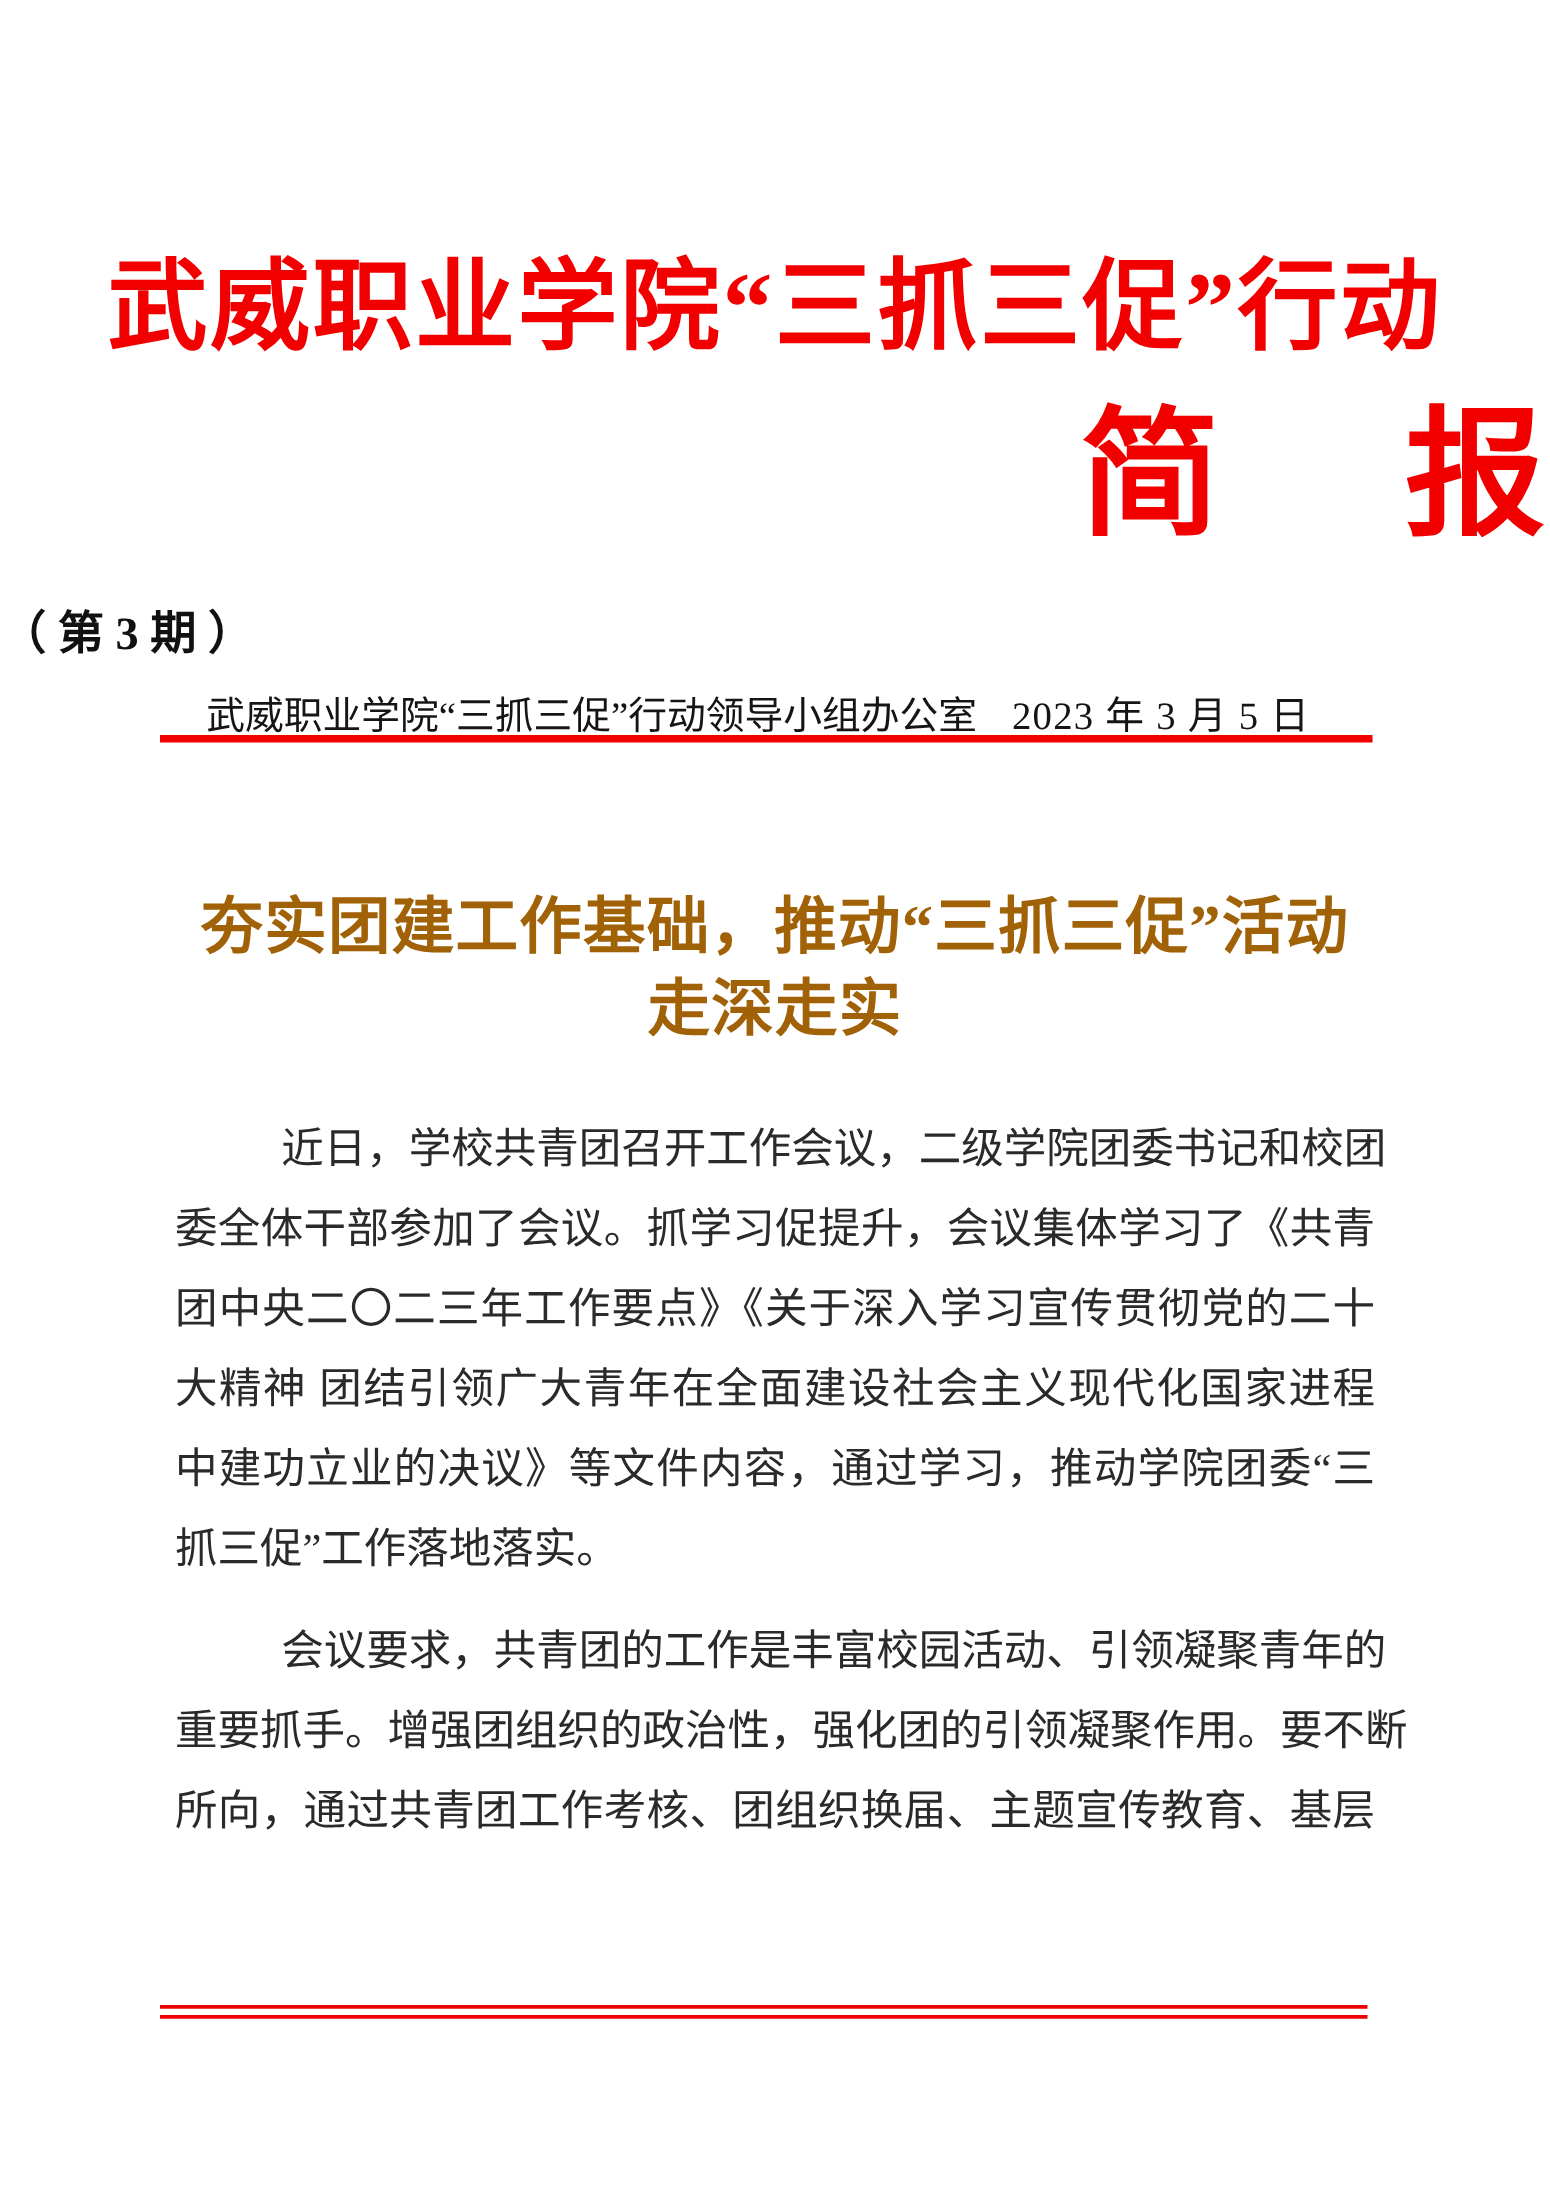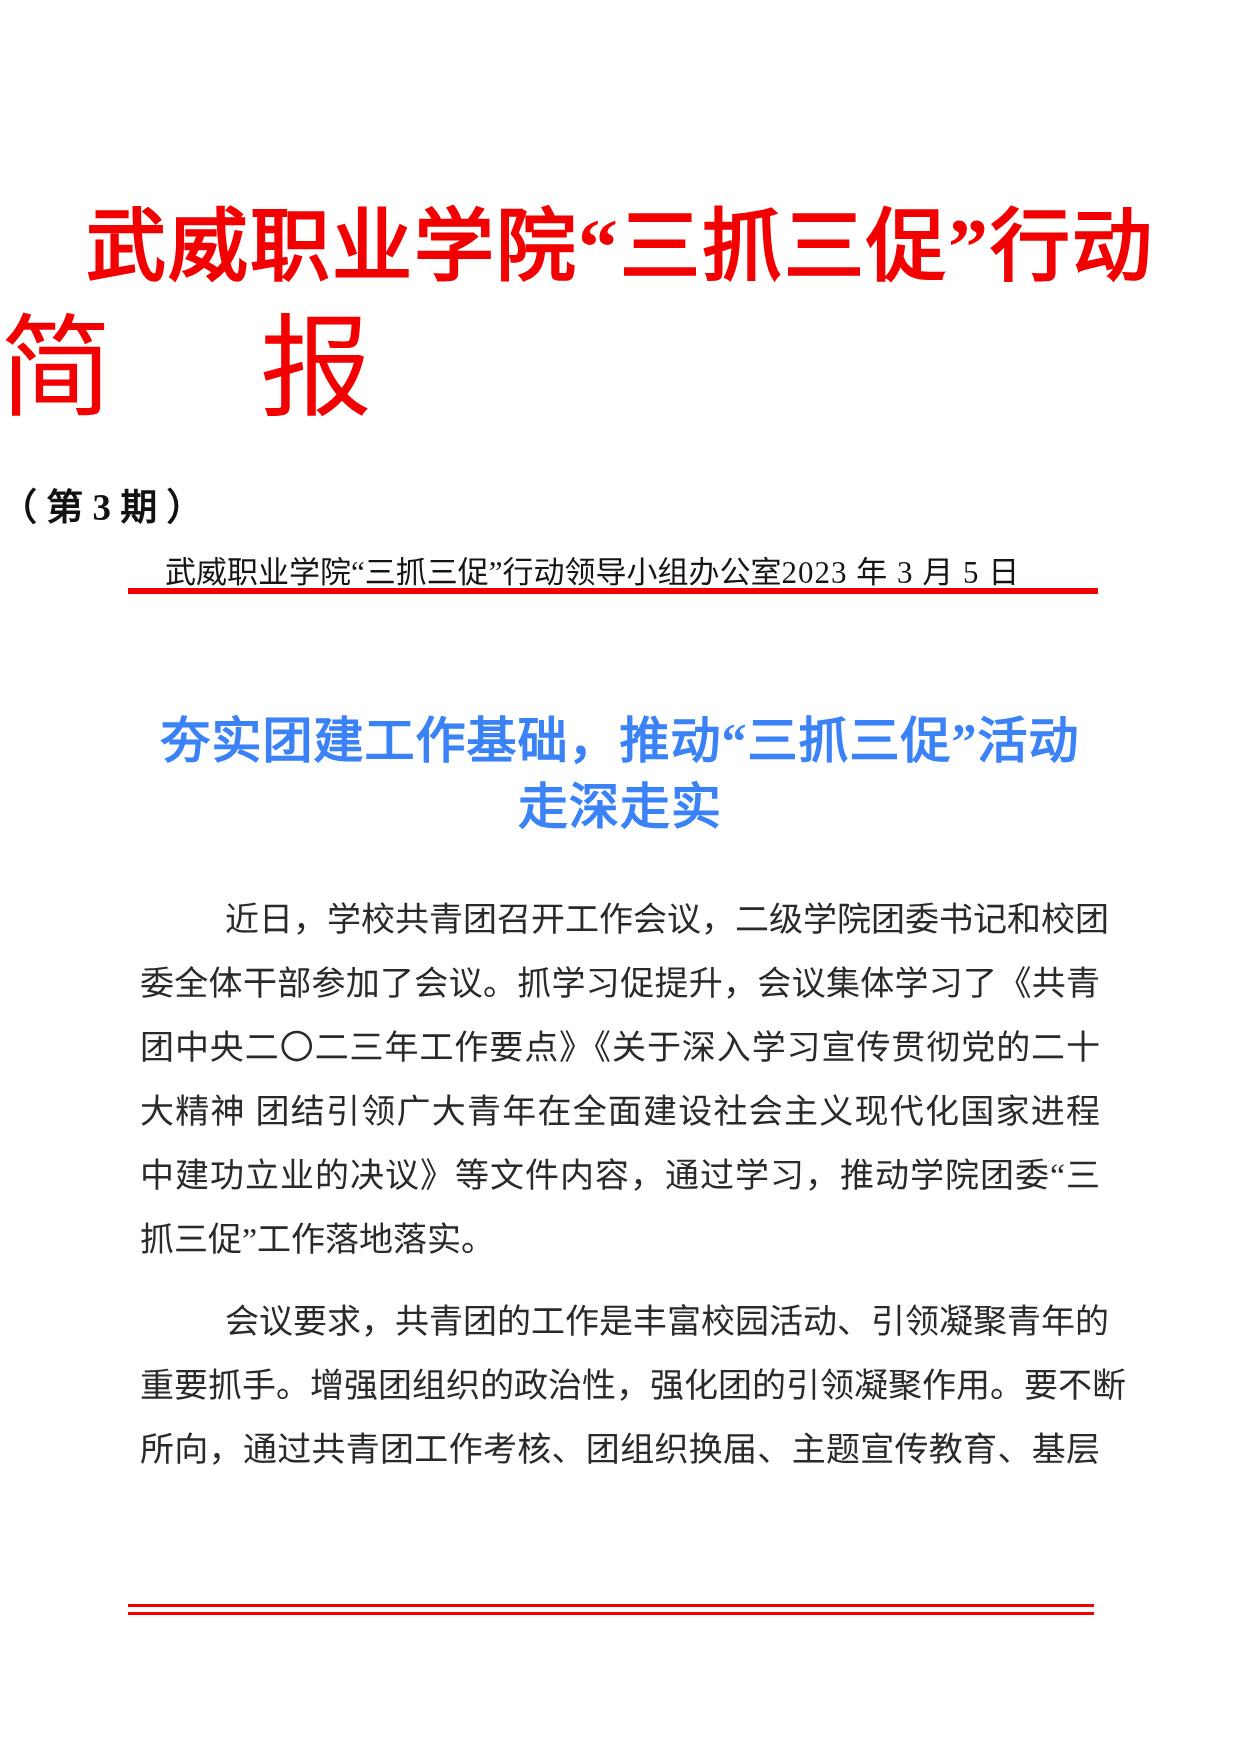--- a/index.html
+++ b/index.html
@@ -28,27 +28,27 @@
     text-align: center;
     font-size: 80px;
     line-height: 110px;
     font-weight: bold;
     color: var(--accent_red);
     letter-spacing: 2px;
     white-space: nowrap;
   }
   .bulletin-name {
     position: absolute;
-    top: 308px;
+    top: 320px;
     left: 0;
     width: 100%;
-    text-align: left;
+    text-align: right;
     font-size: 112px;
     line-height: 122px;
-    font-weight: normal;
+    font-weight: bold;
     color: var(--accent_red);
     word-spacing: 1.0em;
     letter-spacing: 4px;
     white-space: nowrap;
   }
   .issue-number {
     position: absolute;
     top: 482px;
     left: 0;
     width: 100%;
@@ -63,20 +63,21 @@
     position: absolute;
     top: 552px;
     left: 165px;
     width: 935px;
     display: flex;
     align-items: baseline;
     font-size: 31px;
     line-height: 42px;
     color: #151515;
     white-space: nowrap;
+    gap: 28px;
   }
   .masthead-row .issue-date {
     margin-right: 68px;
     letter-spacing: 1px;
   }
   .rule-thick {
     position: absolute;
     top: 588px;
     left: 128px;
     width: 970px;
@@ -85,21 +86,21 @@
   }
   .article-heading {
     position: absolute;
     top: 708px;
     left: 0;
     width: 100%;
     text-align: center;
     font-size: 50px;
     line-height: 66px;
     font-weight: bold;
-    color: #3b82f6;
+    color: #a16207;
     letter-spacing: 1px;
   }
   .article-body {
     position: absolute;
     top: 888px;
     left: 140px;
     width: 960px;
     font-size: 34px;
     color: #2a2a2a;
   }

